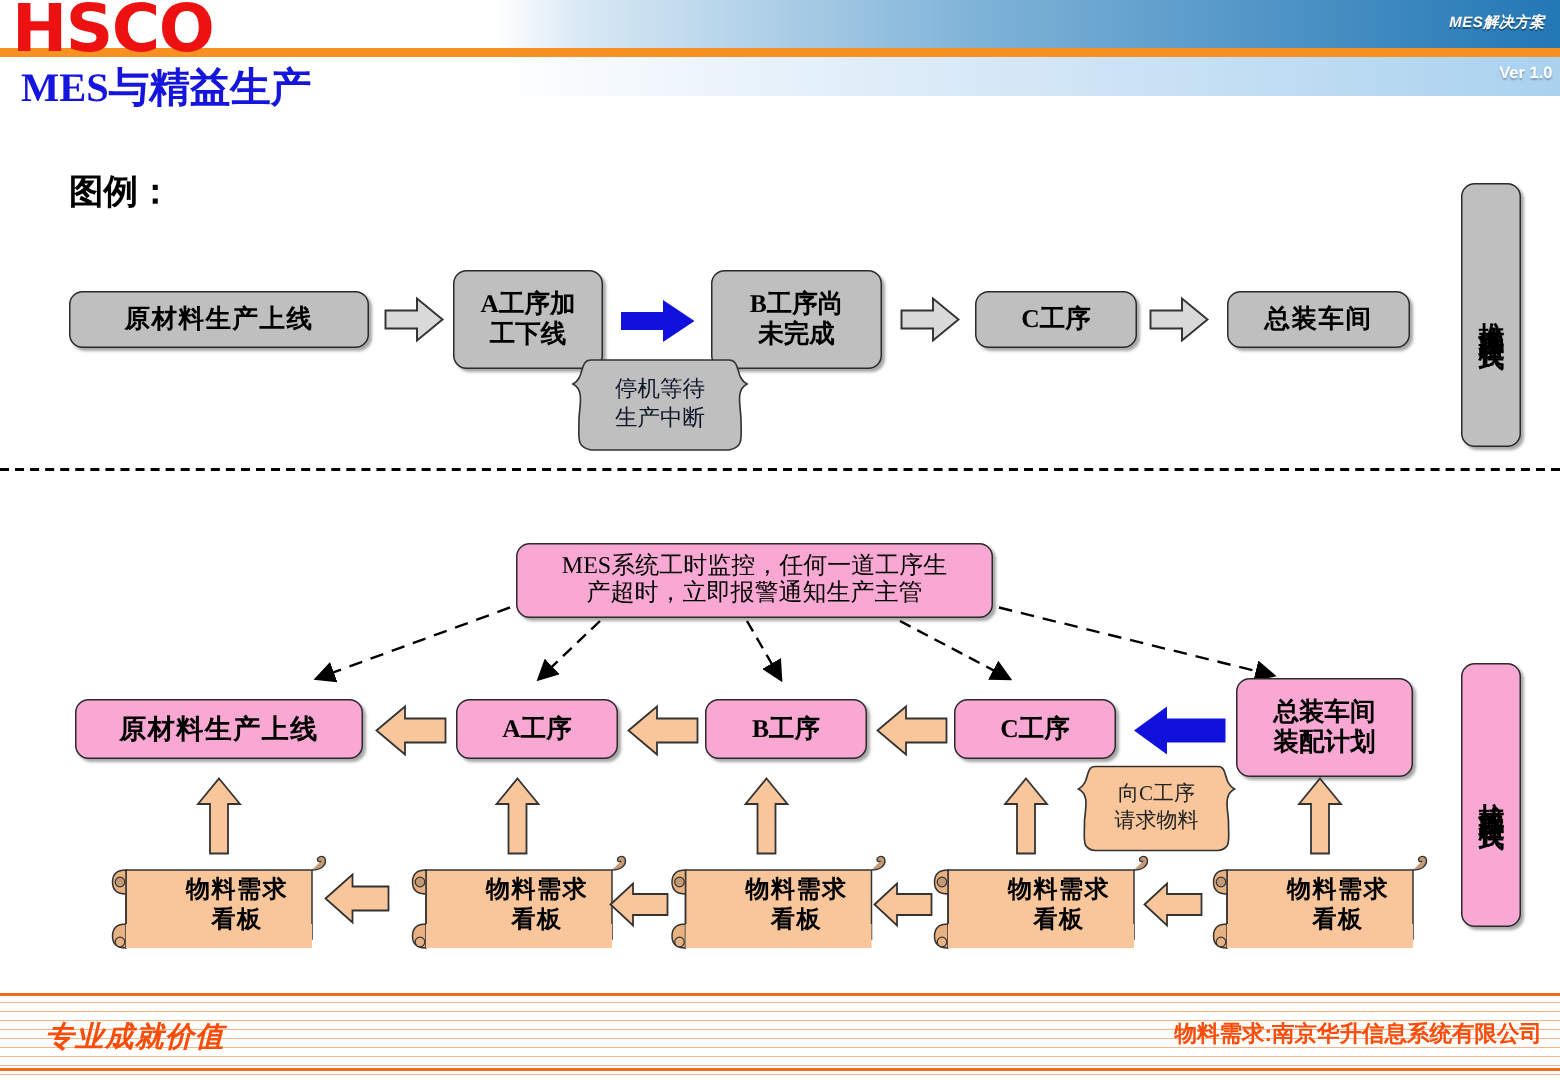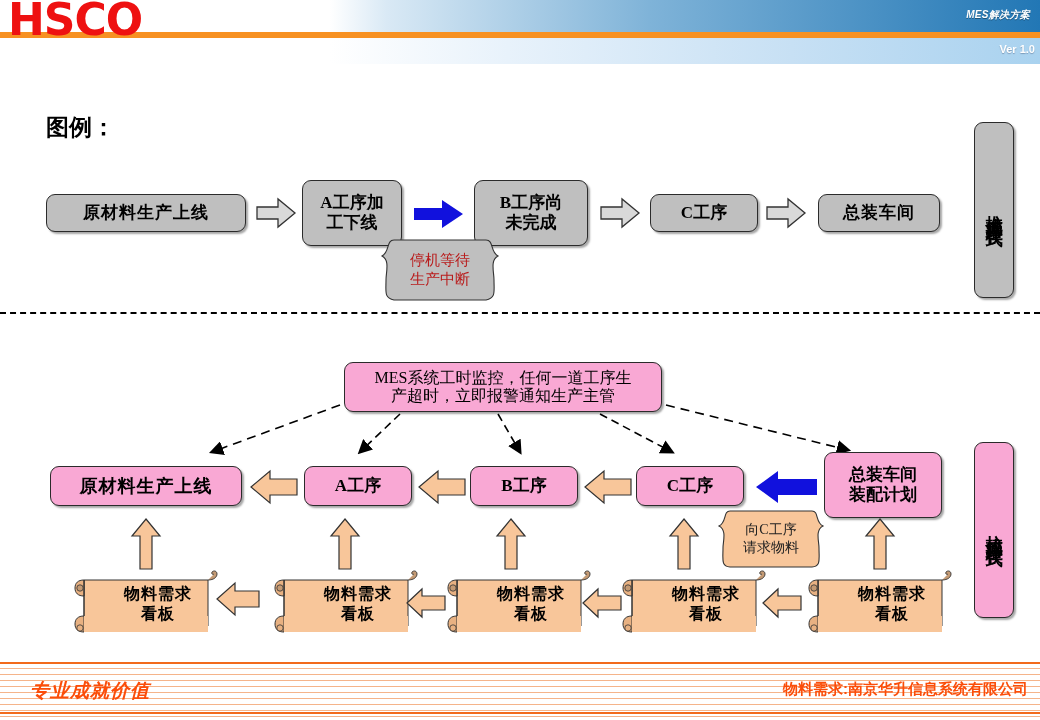--- a/index.html
+++ b/index.html
@@ -113,20 +113,21 @@
 <div class="slide">
 
   <div class="hdr-band"></div>
   <div class="hdr-blue">
     <div class="hdr-blue-label">MES解决方案</div>
   </div>
   <div class="hdr-orange"></div>
   <div class="hdr-lower"></div>
   <div class="hdr-ver">Ver 1.0</div>
   <div class="logo">HSCO</div>
+  <div class="slide-title">MES与精益生产</div>
 
   <div class="legend-label">图例：</div>
 
   <div class="rbox gray" style="left:46px;top:194px;width:200px;height:38px;font-size:17px;letter-spacing:1px;">
     <span>原材料生产上线</span>
   </div>
 
   <div class="rbox gray" style="left:302px;top:180px;width:100px;height:66px;font-size:17px;white-space:pre-line;">
     <span>A工序加
 工下线</span>
@@ -172,21 +173,21 @@
   </div>
 
   <div class="brace" style="left:378px;top:234px;">
     <svg width="124" height="72" viewBox="0 0 124 72">
       <path d="M16,6 C8,6 12,18 4,22 C12,26 8,38 8,46 C8,58 6,64 16,66
                L108,66 C118,64 116,58 116,46 C116,38 112,26 120,22
                C112,18 116,6 108,6 Z" fill="#bfbfbf" stroke="#333" stroke-width="1.1"></path>
     </svg>
     <div style="position:absolute;left:0;top:0;width:124px;height:72px;display:flex;
                 align-items:center;justify-content:center;text-align:center;
-                font-size:15px;color:#b91c1c;line-height:1.25;white-space:pre-line;">停机等待
+                font-size:15px;color:#0f172a;line-height:1.25;white-space:pre-line;">停机等待
 生产中断</div>
   </div>
 
   <div class="divider"></div>
 
   <div class="rbox peach" style="left:344px;top:362px;width:318px;height:50px;font-size:16px;font-weight:normal;
               white-space:pre-line;letter-spacing:0px;">
     <span>MES系统工时监控，任何一道工序生
 产超时，立即报警通知生产主管</span>
   </div>

